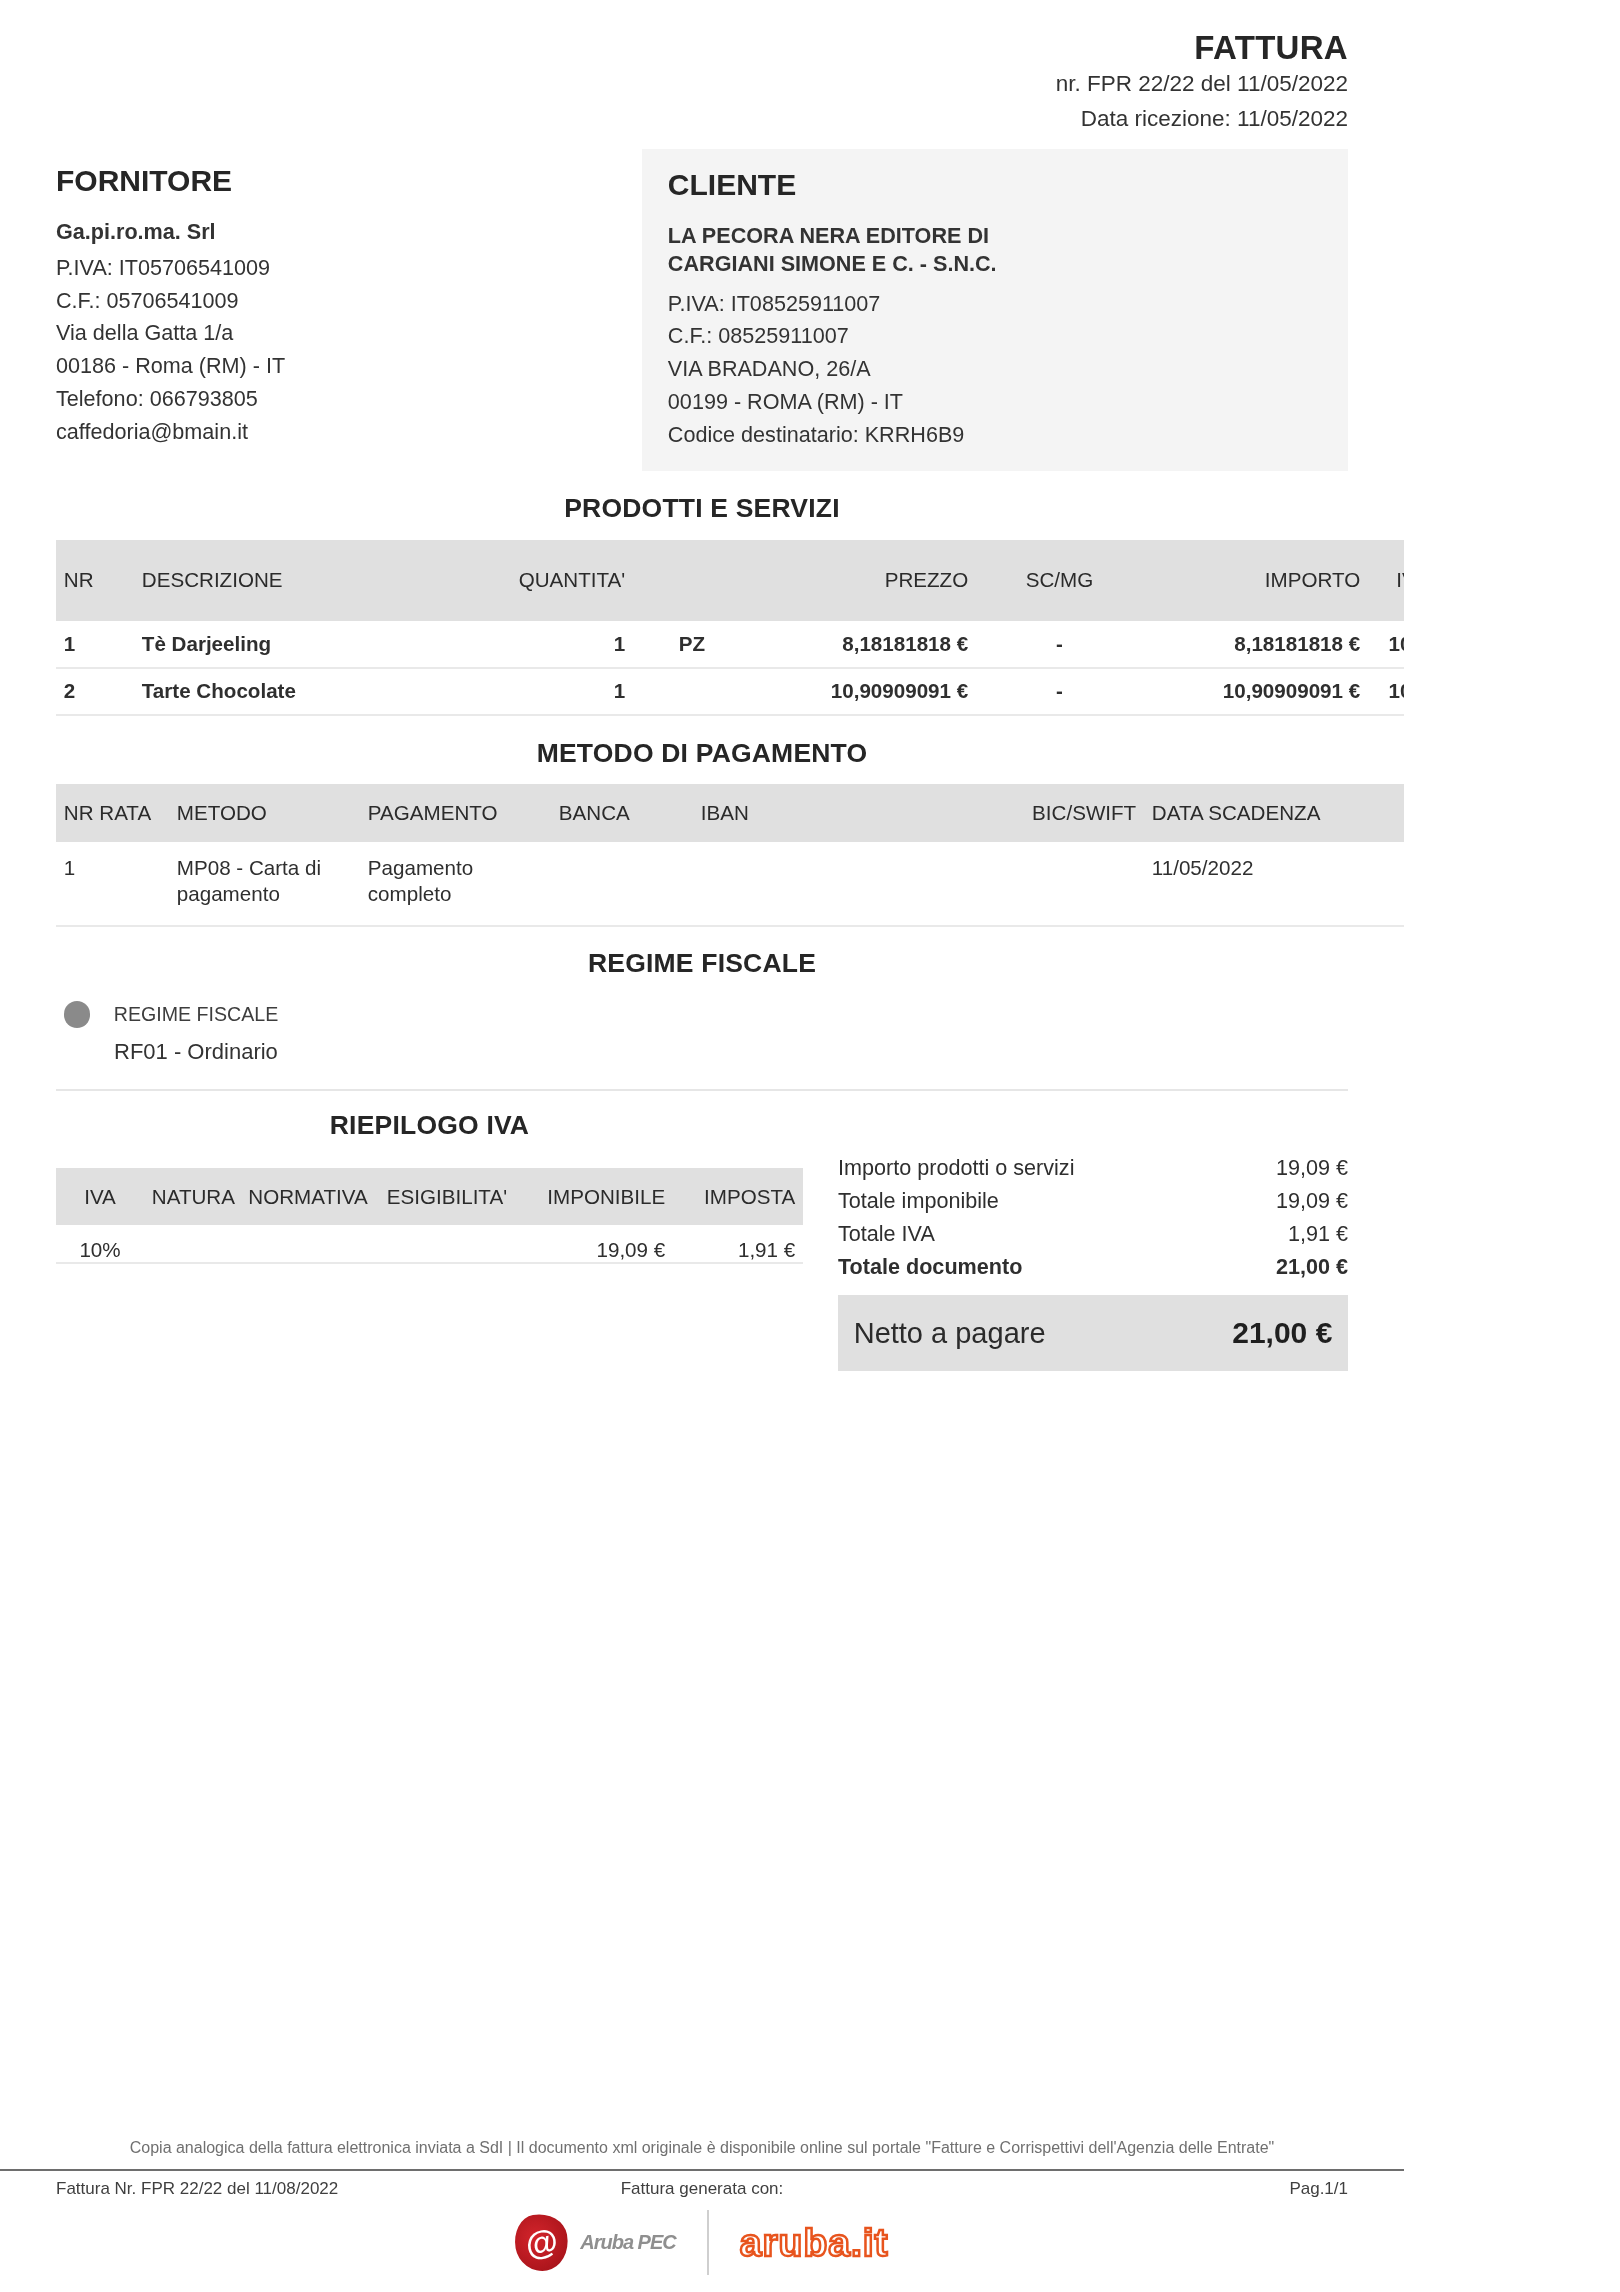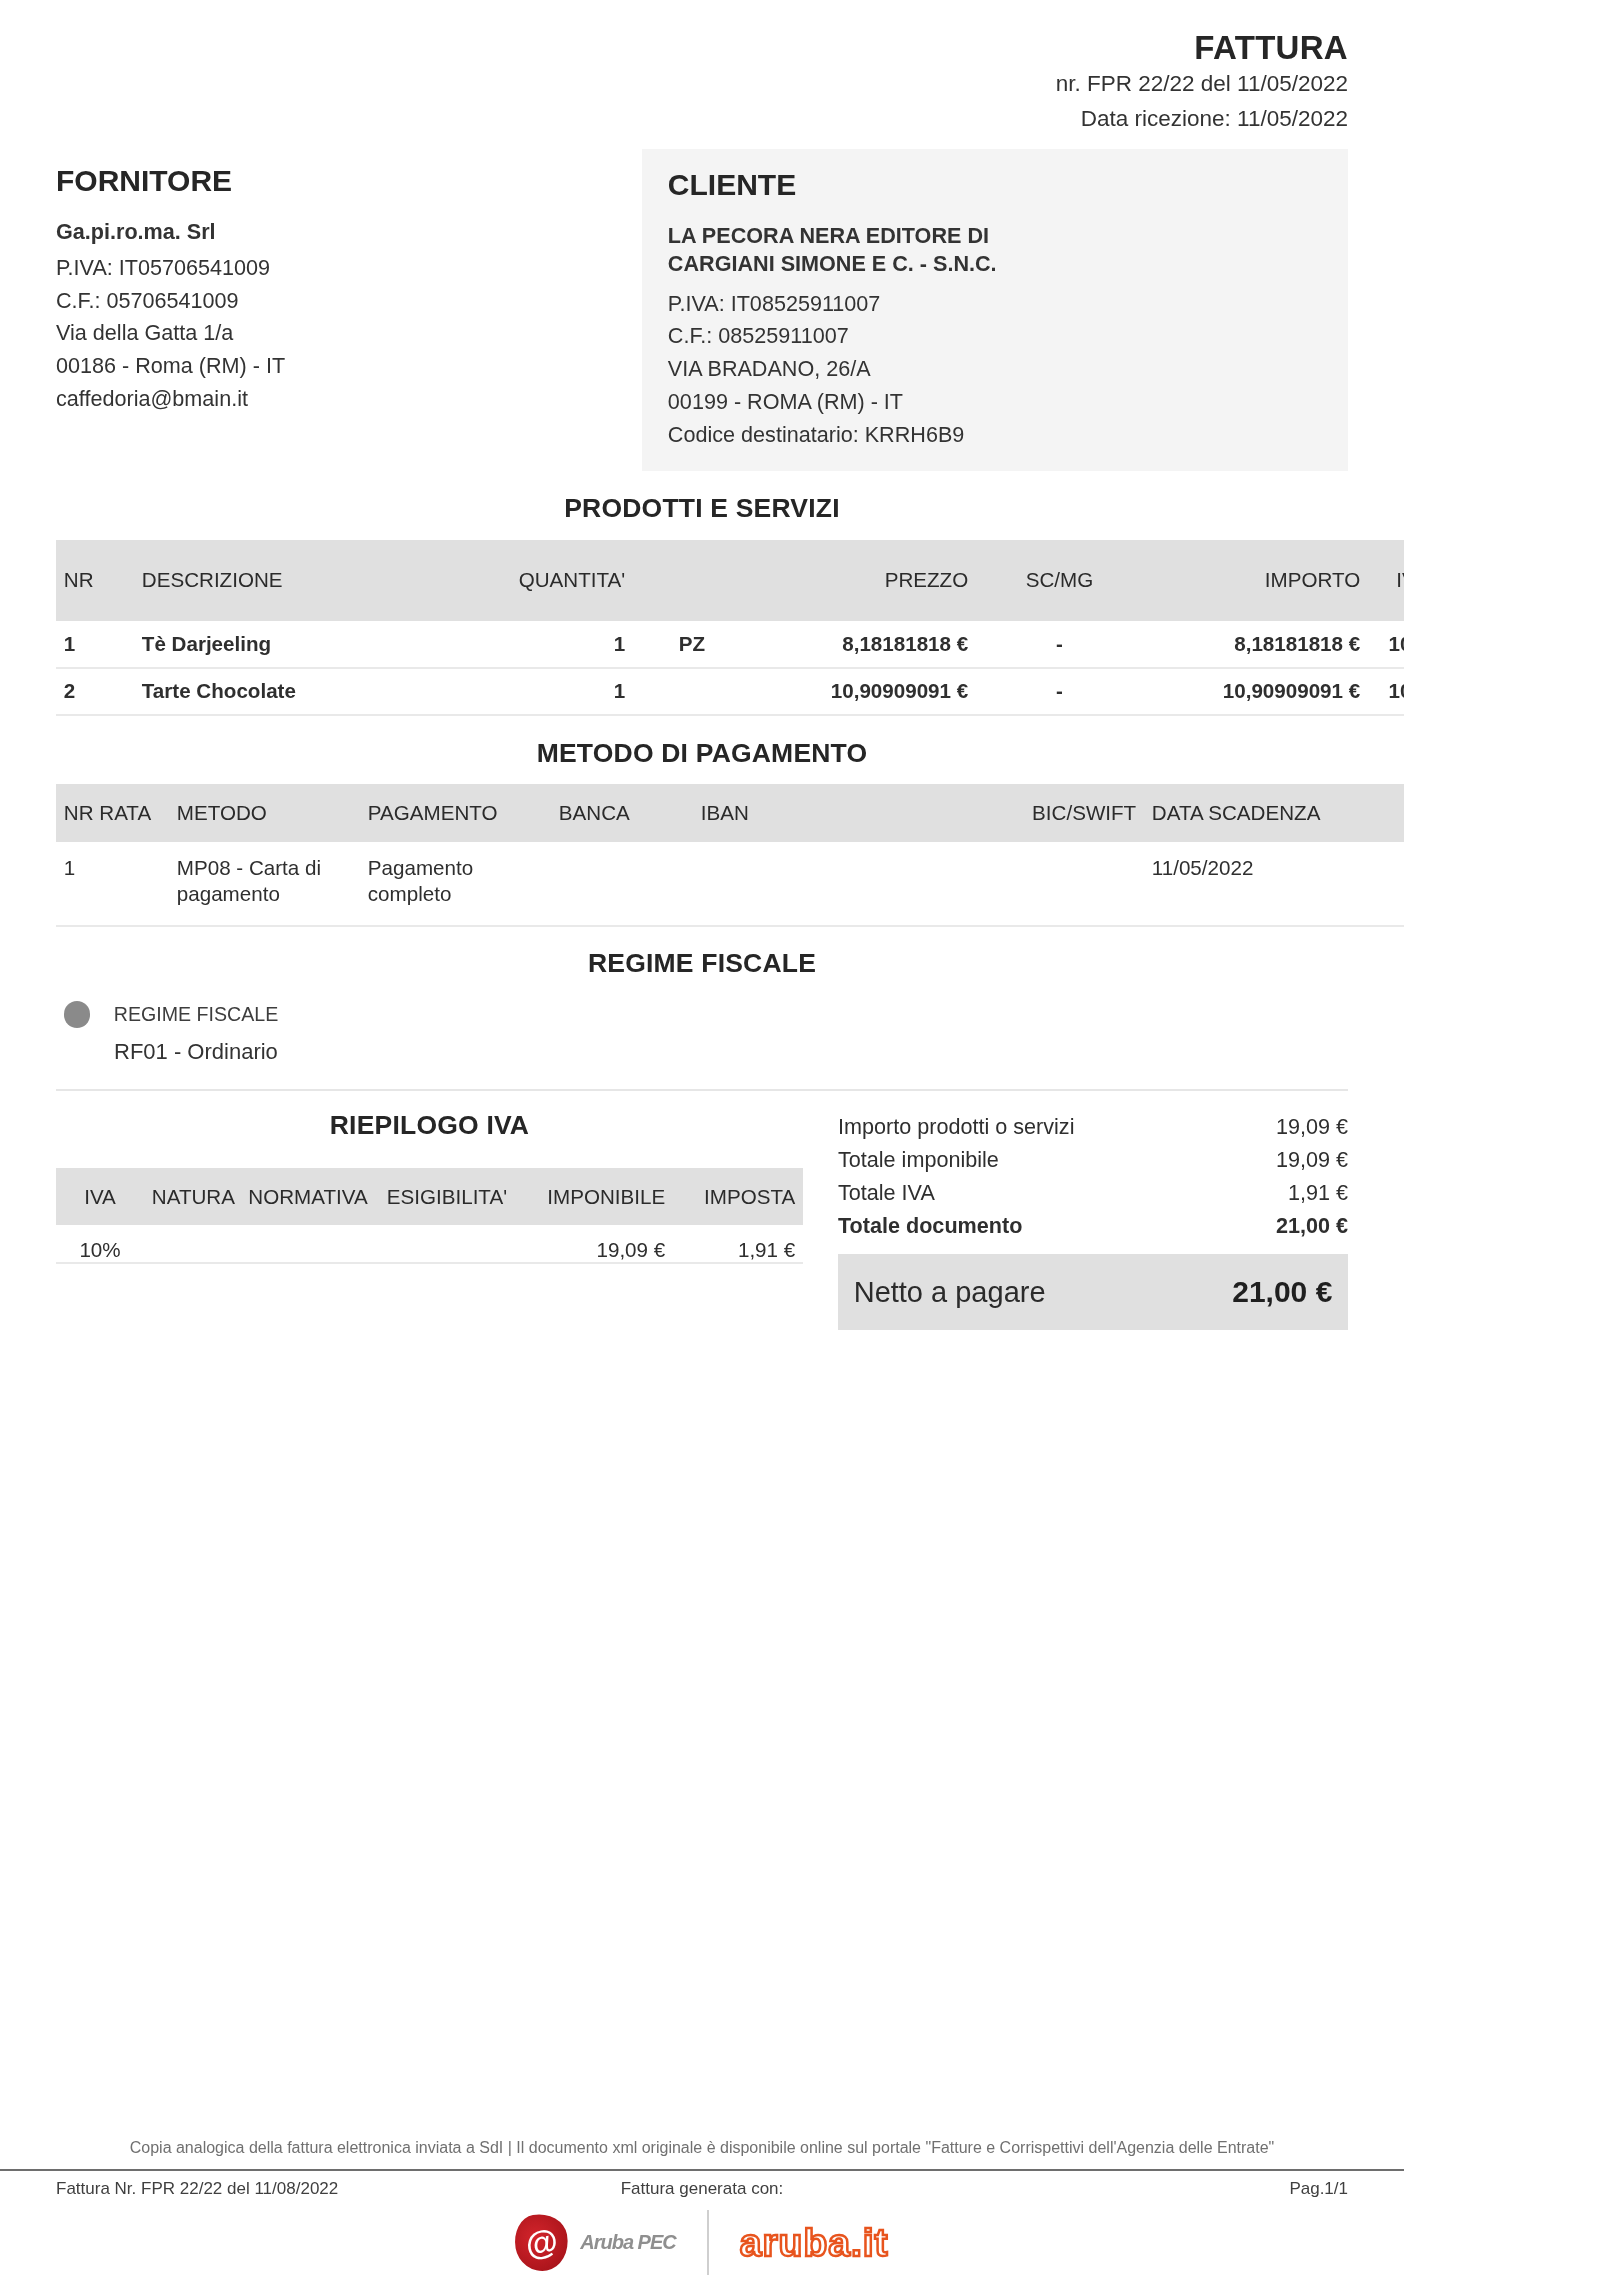--- a/index.html
+++ b/index.html
@@ -63,21 +63,21 @@
   }
   .regime-label { font-size:19.6px; color:#3d3d3d; margin-left:23.5px; }
   .regime-value { font-size:22px; color:#333; margin-left:58px; margin-top:11.8px; }
   .divider { border-bottom:2px solid #e6e6e6; margin-top:23.5px; }
 
   
   .totals { display:flex; margin-top:19.6px; }
   .left-col  { width:748px; }
   .right-col { width:725px; margin-left:35px; }
   .left-col .vat-table { margin-top:26.5px; }
-  .calc-rows { }
+  .calc-rows { margin-top:41px; }
   .calc-row { display:flex; justify-content:space-between; font-size:21.6px; line-height:33px; color:#2f2f2f; }
   .calc-row.bold { font-weight:bold; }
   .netto {
     margin-top:11.8px; height:76px; background:#e0e0e0;
     display:flex; justify-content:space-between; align-items:center;
     padding:0 15.7px;
   }
   .netto-label { font-size:29px; color:#2b2b2b; }
   .netto-value { font-size:30px; font-weight:bold; color:#1f1f1f; }
 
@@ -124,20 +124,21 @@
     </div>
 
     <div class="parties">
       <div class="fornitore">
         <div class="party-title">FORNITORE</div>
         <div class="party-name">Ga.pi.ro.ma. Srl</div>
         <div class="party-line">P.IVA: IT05706541009</div>
         <div class="party-line">C.F.: 05706541009</div>
         <div class="party-line">Via della Gatta  1/a</div>
         <div class="party-line">00186 - Roma (RM) - IT</div>
+        <div class="party-line">Telefono: 066793805</div>
         <div class="party-line">caffedoria@bmain.it</div>
       </div>
       <div class="cliente">
         <div class="party-title">CLIENTE</div>
         <div class="party-name">
           <div>LA PECORA NERA EDITORE DI</div>
           <div>CARGIANI SIMONE E C. - S.N.C.</div>
         </div>
         <div class="party-line">P.IVA: IT08525911007</div>
         <div class="party-line">C.F.: 08525911007</div>

